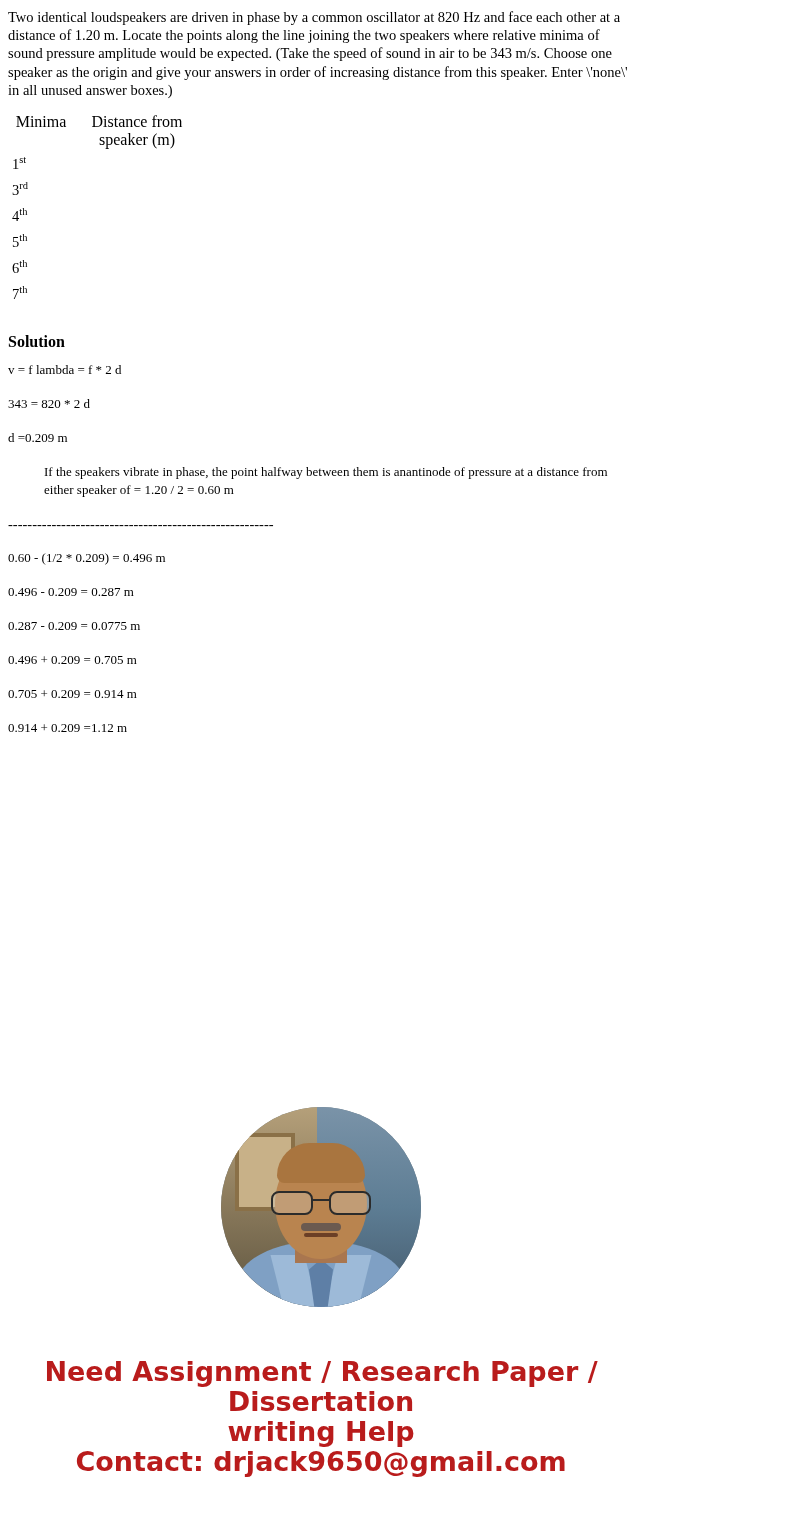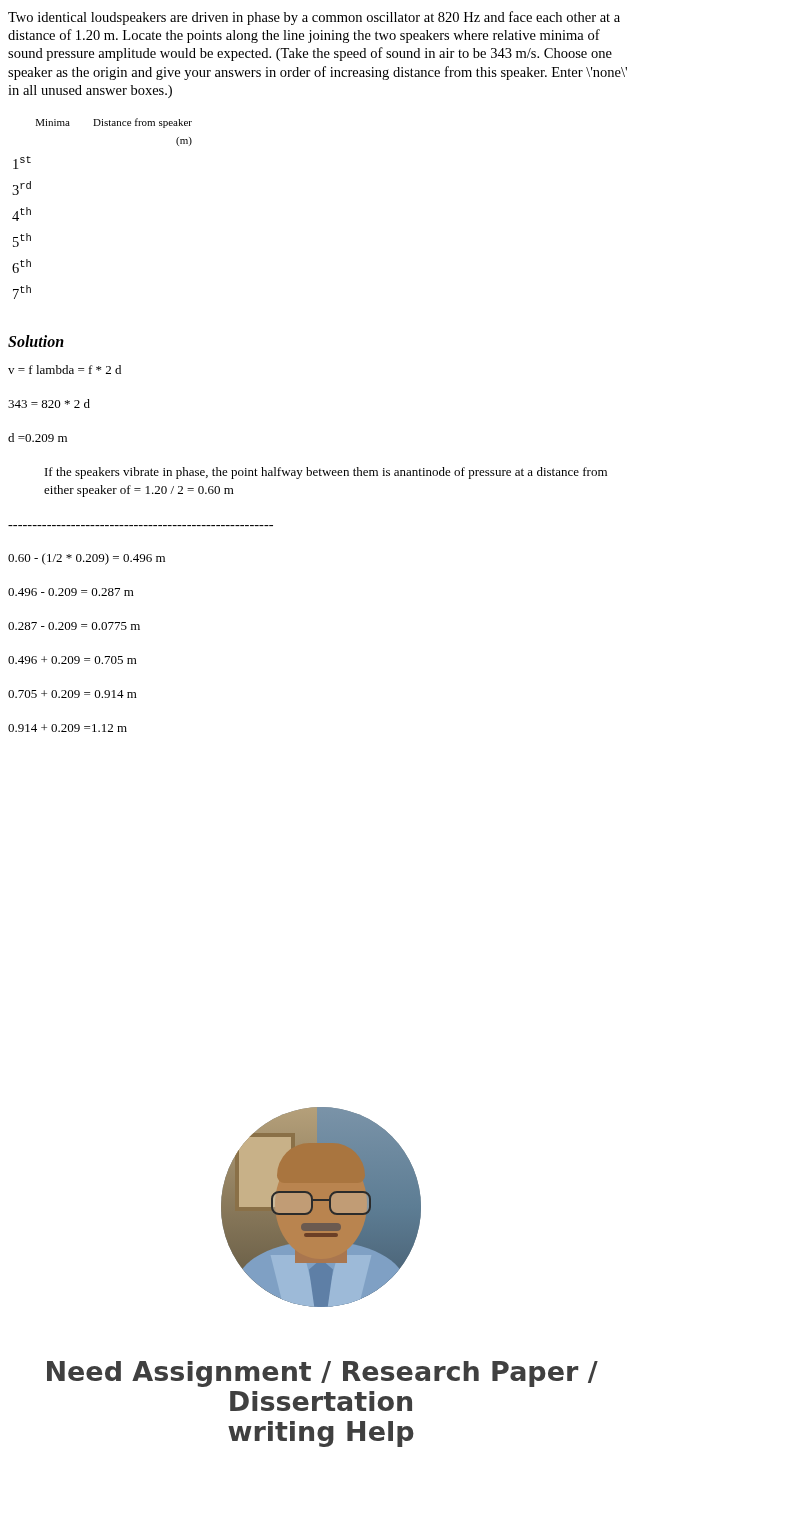--- a/index.html
+++ b/index.html
@@ -26,23 +26,23 @@
     text-align: left;
     margin: 0 0 12px 0;
     max-width: 780px;
   }
   table.minima {
     border-collapse: collapse;
     margin: 0 0 10px 0;
   }
   table.minima th {
     font-weight: normal;
-    font-size: 11px;
+    font-size: 16px;
     line-height: 18px;
-    text-align: right;
+    text-align: center;
     vertical-align: top;
     padding: 2px 8px 2px 4px;
     margin-top: 40px;
   }
   table.minima th.col-minima {
     width: 58px;
   }
   table.minima th.col-distance {
     width: 110px;
   }
@@ -50,28 +50,26 @@
     font-size: 14.5px;
     line-height: 17px;
     padding: 4px 8px 4px 4px;
     vertical-align: bottom;
     height: 18px;
   }
   sup {
     font-size: 0.72em;
     vertical-align: super;
     line-height: 0;
-    font-family: Liberation Mono, monospace;
   }
   h2.solution {
     font-size: 16px;
     font-weight: bold;
     margin: 26px 0 10px 0;
     padding: 0;
-    font-style: italic;
   }
   .line {
     font-size: 13px;
     line-height: 18px;
     margin: 0 0 16px 0;
     max-width: 770px;
   }
   .line.wrap {
     margin-bottom: 16px;
     margin-left: 36px;
@@ -206,21 +204,21 @@
     transform: translateX(-50%);
     width: 40px; height: 8px;
     border-radius: 4px;
     background: #6b5a50;
   }
   .cta {
     font-family: "DejaVu Sans", sans-serif;
     font-weight: bold;
     font-size: 27px;
     line-height: 30px;
-    color: #404040;
+    color: #b91c1c;
     margin-top: 50px;
   }
   .cta .l1 { display: block; }
   .cta .l2 { display: block; }
   .cta .l3 { display: block; }
 </style>
 </head>
 <body>
 
 <div class="page">
@@ -292,16 +290,17 @@
         <div class="lens l"></div>
         <div class="bridge"></div>
         <div class="lens r"></div>
       </div>
       <div class="mustache"></div>
       <div class="mouth"></div>
     </div>
     <div class="cta">
       <span class="l1">Need Assignment / Research Paper / Dissertation</span>
       <span class="l2">writing Help</span>
+      <span class="l3">Contact: drjack9650@gmail.com</span>
     </div>
   </div>
 
 </div>
 
 </body></html>

